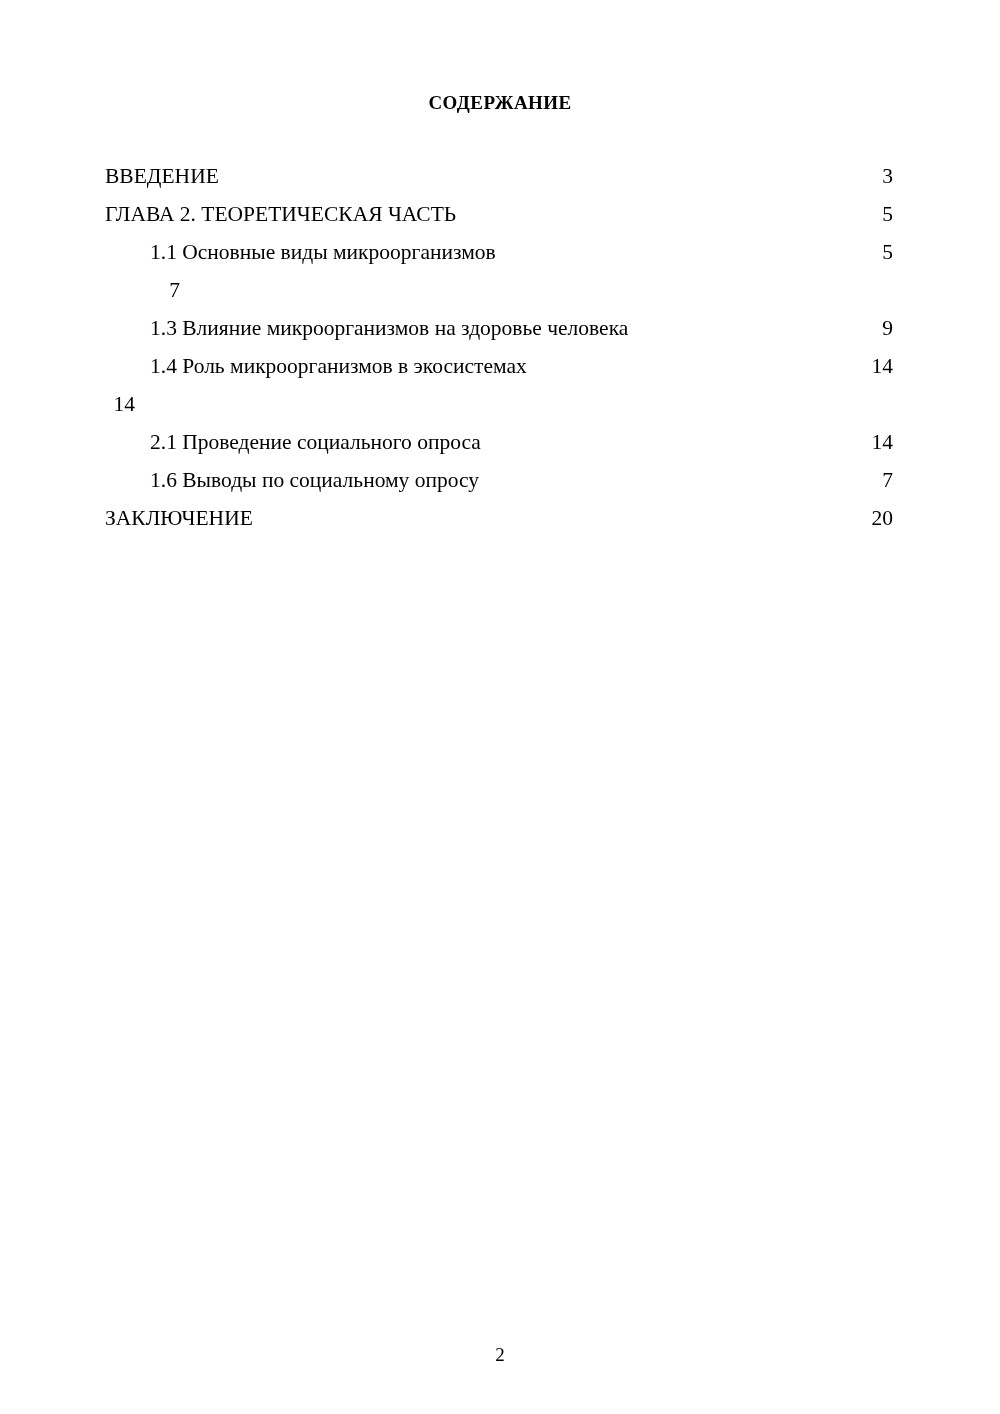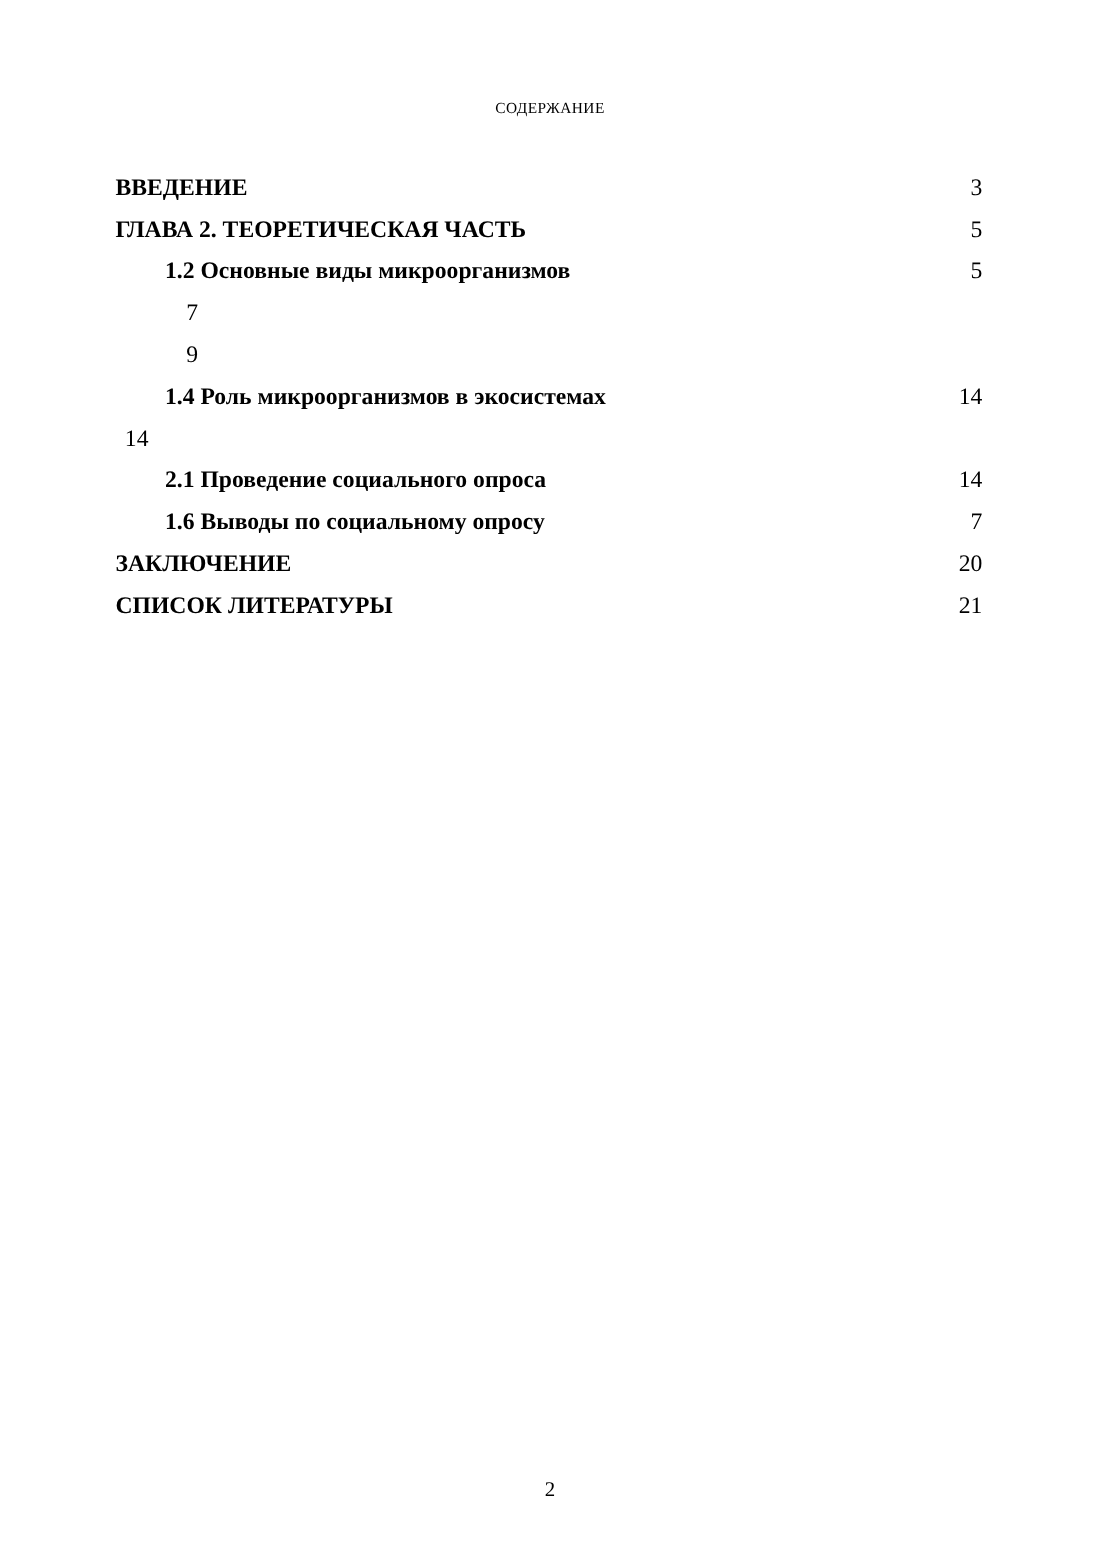--- a/index.html
+++ b/index.html
@@ -18,41 +18,40 @@
   .page {
     position: absolute;
     top: 0; left: 0;
     width: 1000px;
     height: 1414px;
     box-sizing: border-box;
     padding: 92px 84px 60px 84px;
   }
   .doc-title {
     text-align: center;
-    font-weight: normal;
-    font-size: 14px;
+    font-weight: bold;
+    font-size: 19px;
     letter-spacing: 0.4px;
     margin: 0 0 52px 0;
   }
   .toc {
     margin: 0 auto;
     width: 790px;
   }
   .toc-row {
     display: flex;
     align-items: baseline;
     justify-content: space-between;
     font-size: 21.5px;
     line-height: 1.0;
     margin-bottom: 16.5px;
     white-space: nowrap;
   }
   .toc-row .label {
     flex: 0 1 auto;
-    font-weight: bold;
   }
   .toc-row .page-num {
     flex: 0 0 auto;
     text-align: right;
     min-width: 30px;
     padding-right: 2px;
   }
   .level-1 {
     padding-left: 0;
   }
@@ -81,29 +80,30 @@
       <span class="label">ВВЕДЕНИЕ</span>
       <span class="page-num">3</span>
     </div>
 
     <div class="toc-row level-1">
       <span class="label">ГЛАВА 2. ТЕОРЕТИЧЕСКАЯ ЧАСТЬ</span>
       <span class="page-num">5</span>
     </div>
 
     <div class="toc-row level-2">
-      <span class="label">1.2 Основные виды микроорганизмов</span>
+      <span class="label">1.1 Основные виды микроорганизмов</span>
       <span class="page-num">5</span>
     </div>
 
     <div class="toc-row level-2">
       <span class="page-num">7</span>
     </div>
 
     <div class="toc-row level-2">
+      <span class="label">1.3 Влияние микроорганизмов на здоровье человека</span>
       <span class="page-num">9</span>
     </div>
 
     <div class="toc-row level-2">
       <span class="label">1.4 Роль микроорганизмов в экосистемах</span>
       <span class="page-num">14</span>
     </div>
 
     <div class="toc-row level-1">
       <span class="page-num">14</span>
@@ -117,22 +117,18 @@
     <div class="toc-row level-2">
       <span class="label">1.6 Выводы по социальному опросу</span>
       <span class="page-num">7</span>
     </div>
 
     <div class="toc-row level-1">
       <span class="label">ЗАКЛЮЧЕНИЕ</span>
       <span class="page-num">20</span>
     </div>
 
-    <div class="toc-row level-1">
-      <span class="label">СПИСОК ЛИТЕРАТУРЫ</span>
-      <span class="page-num">21</span>
-    </div>
 
   </div>
 
   <div class="footer-page">2</div>
 
 </div>
 
 </body></html>

